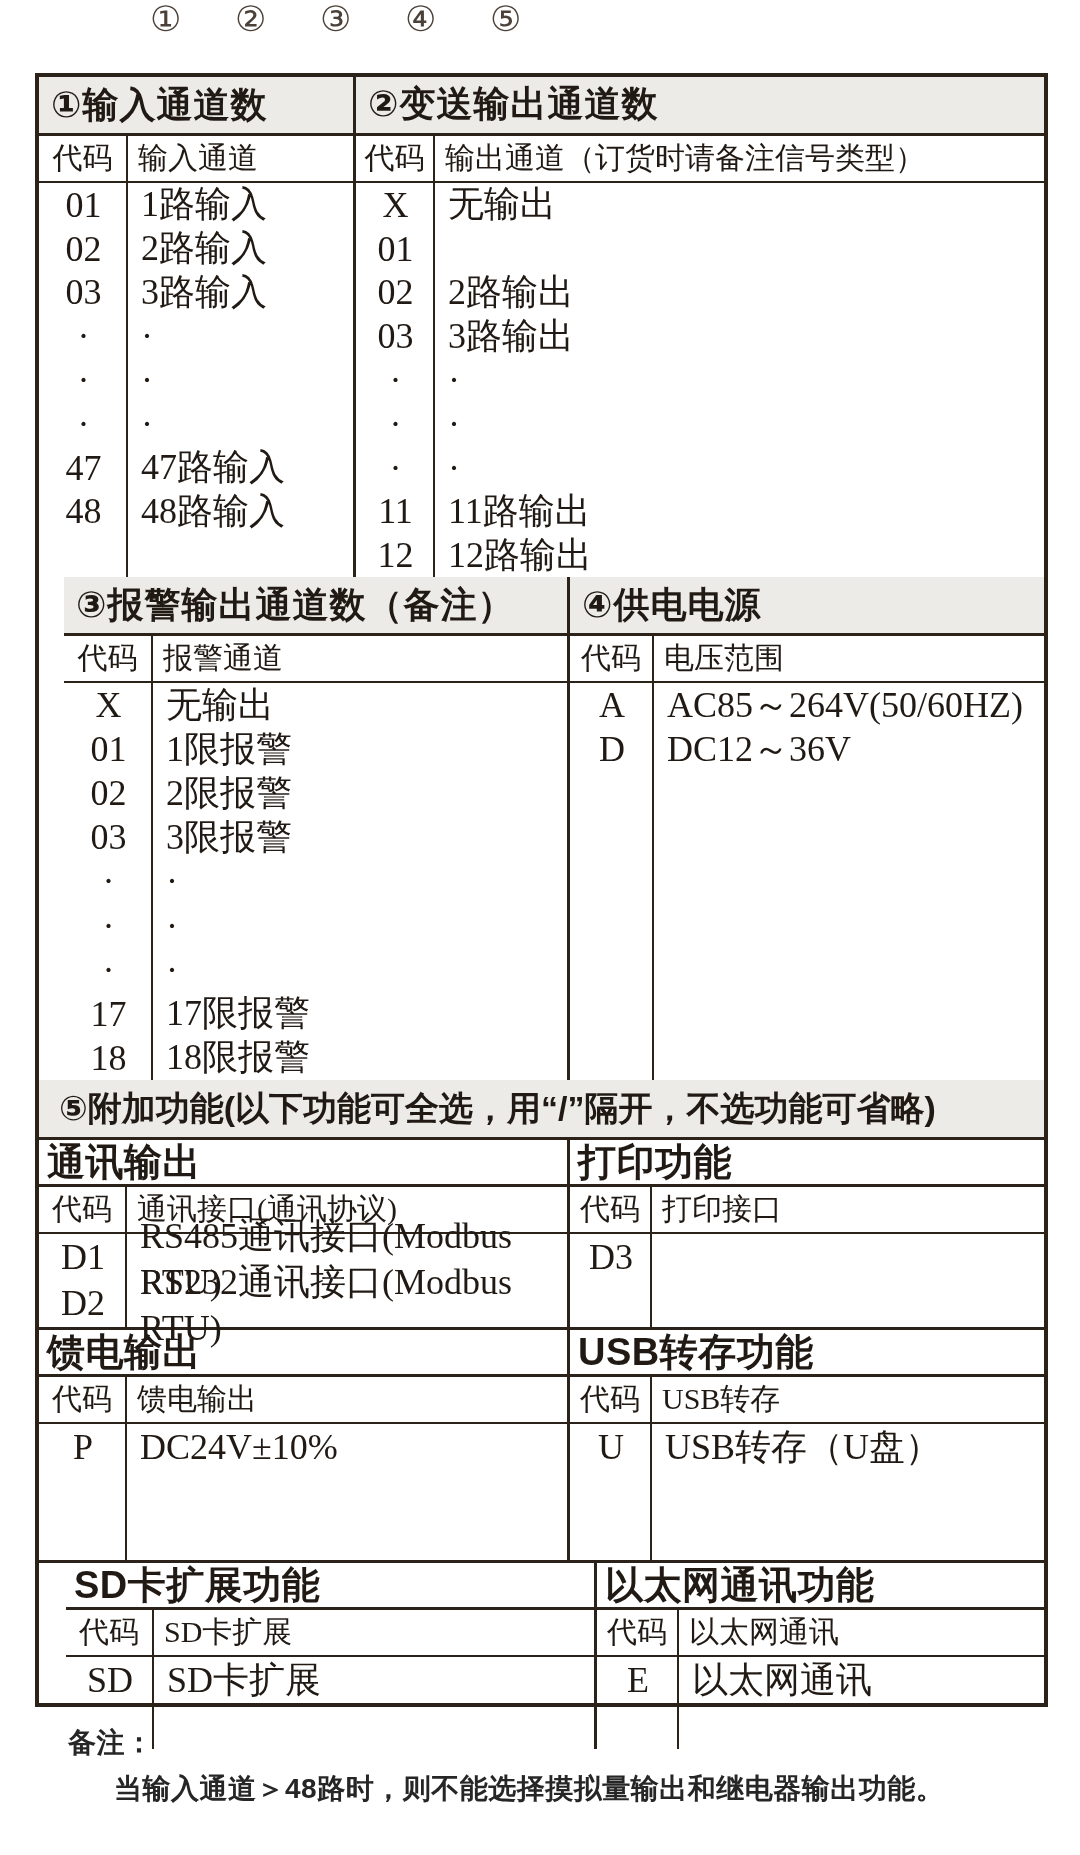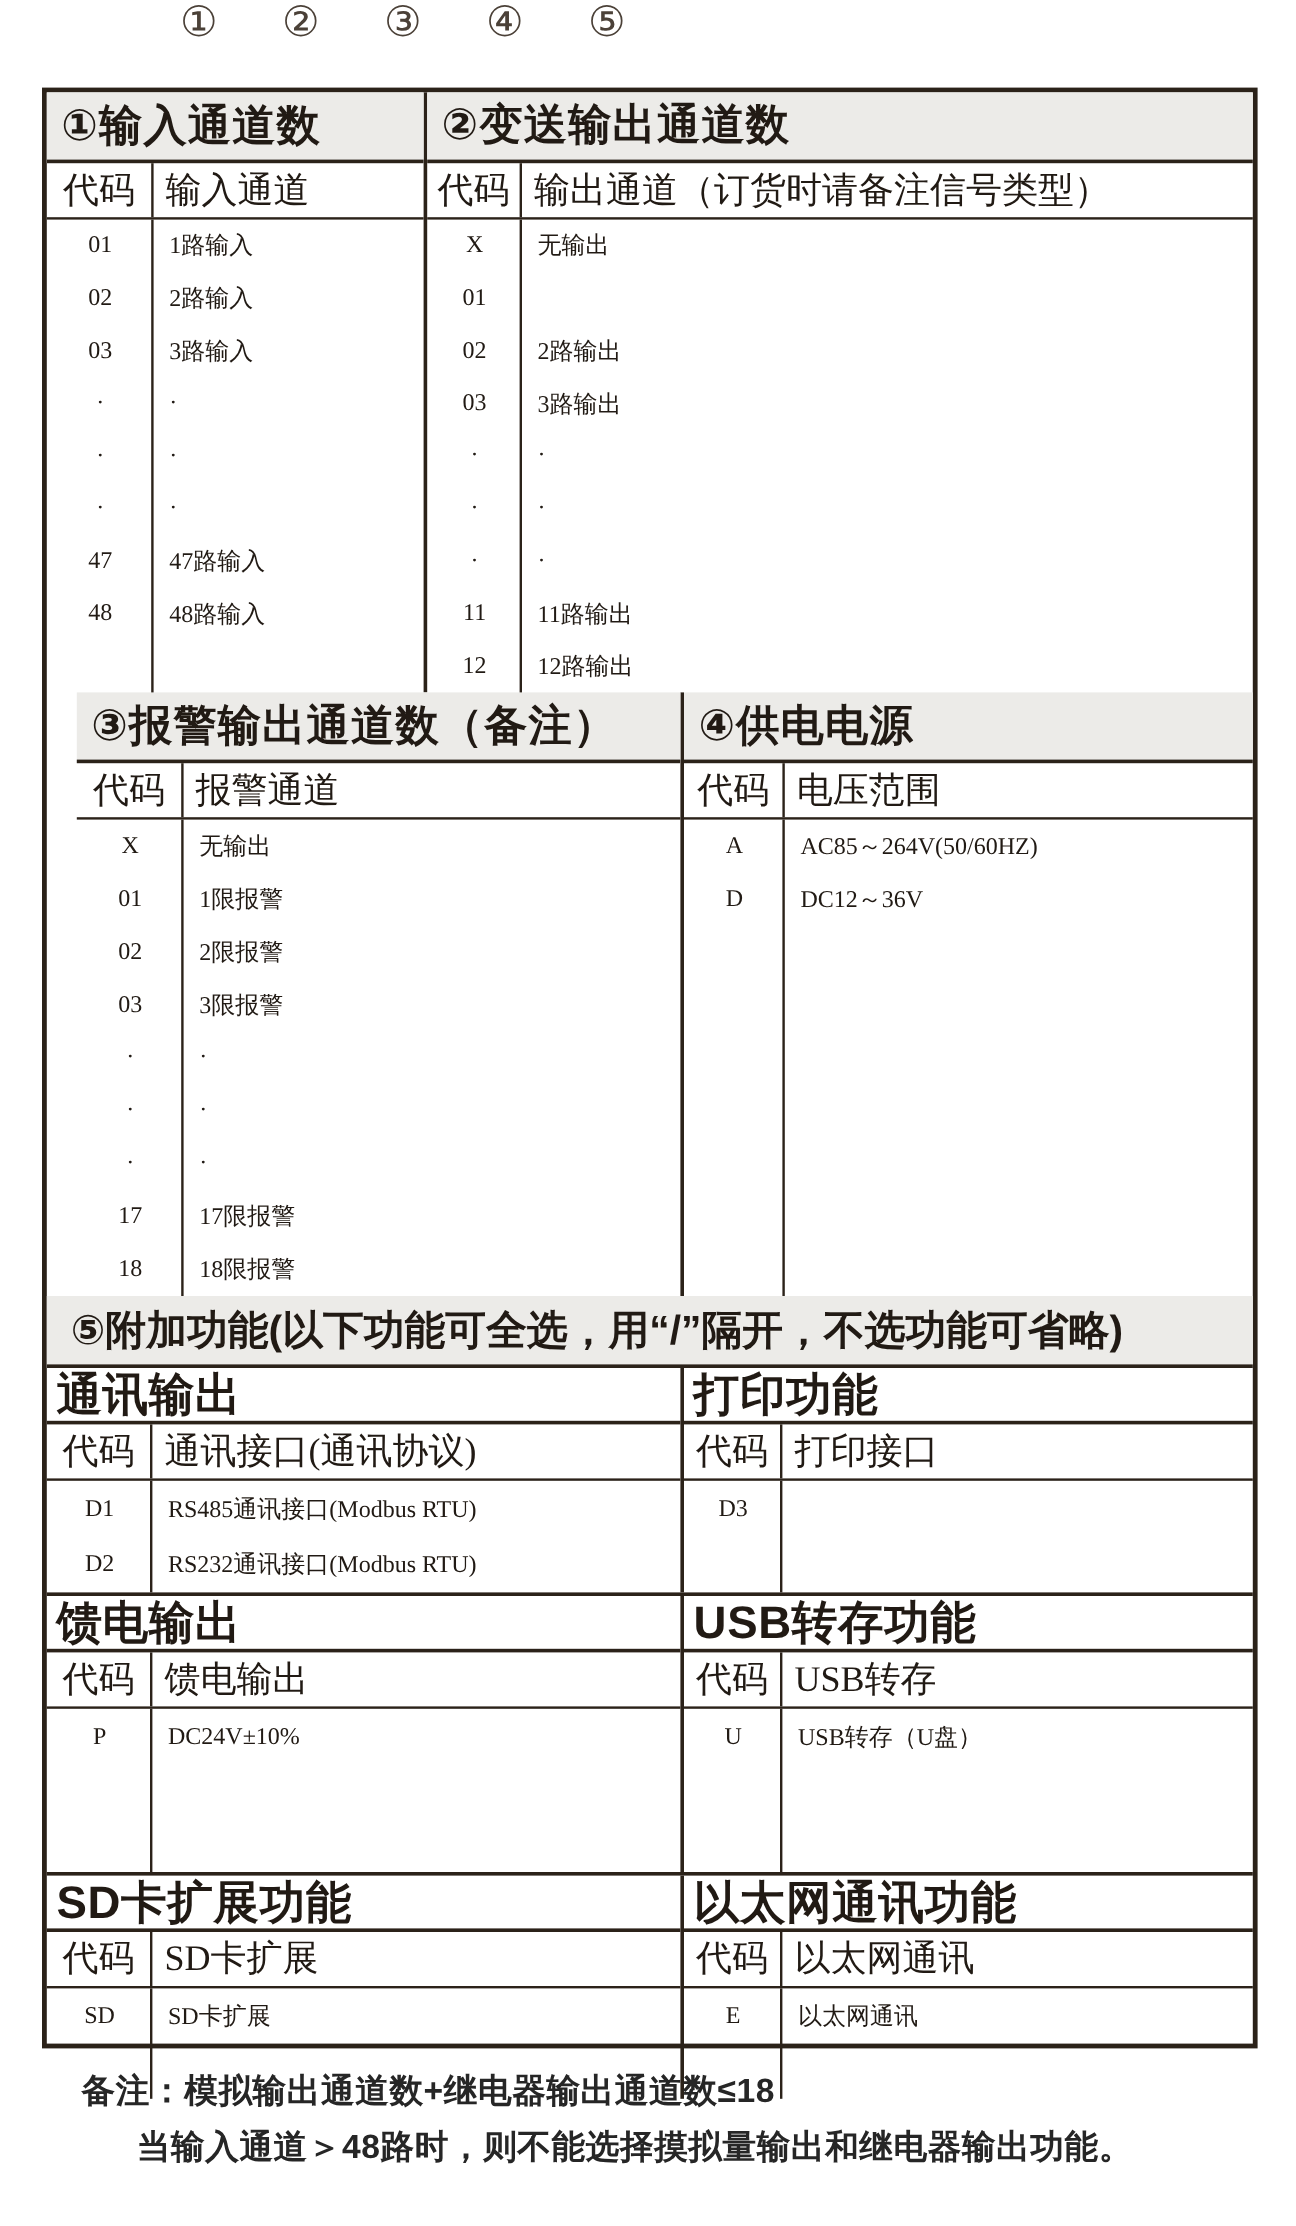--- a/index.html
+++ b/index.html
@@ -39,21 +39,21 @@
     display:flex;align-items:center;padding-left:12px;
     font-family:"Liberation Sans","DejaVu Sans",sans-serif;
     font-weight:700;font-size:36px;letter-spacing:1px;
   }
   .colrow{height:47px;border-bottom:2px solid var(--bc);display:flex;font-size:30px;}
   .colrow .code{
     flex:0 0 var(--cw);border-right:2px solid var(--bc);
     display:flex;align-items:center;justify-content:center;
   }
   .colrow .val{flex:1;display:flex;align-items:center;padding-left:10px;}
-  .rows{flex:1;position:relative;display:flex;flex-direction:column;font-size:20px;}
+  .rows{flex:1;position:relative;display:flex;flex-direction:column;font-size:36px;}
   .rows::before{
     content:"";position:absolute;top:0;bottom:0;left:calc(var(--cw) - 2px);
     width:2px;background:var(--bc);
   }
   .trow{display:flex;flex:0 0 auto;}
   .sec12 .trow{height:43.8px;}
   .sec34 .trow{height:44.1px;}
   .trow .code{flex:0 0 var(--cw);display:flex;align-items:center;justify-content:center;}
   .trow .val{flex:1;display:flex;align-items:center;padding-left:13px;}
   
@@ -62,21 +62,21 @@
   
   .band5{
     height:60px;background:var(--band);border-bottom:3px solid var(--bc);
     display:flex;align-items:center;padding-left:20px;
     font-family:"Liberation Sans","DejaVu Sans",sans-serif;
     font-weight:700;font-size:34px;white-space:nowrap;
   }
   .group{display:flex;width:100%;}
   .gA{height:190px;border-bottom:3px solid var(--bc);}
   .gB{height:233px;border-bottom:3px solid var(--bc);}
-  .gC{height:186px;}
+  .gC{height:186px;padding-left:27px;}
   .subtitle{
     height:47px;border-bottom:3px solid var(--bc);
     display:flex;align-items:center;padding-left:8px;
     font-family:"Liberation Sans","DejaVu Sans",sans-serif;
     font-weight:700;font-size:38px;letter-spacing:0.5px;
   }
   .group .half.left{width:531px;}
   .group .trow{height:46px;}
   
   .note{
@@ -343,17 +343,16 @@
               <div class="val">以太网通讯</div>
             </div>
         </div>
       </div>
     </div>
 
   </div>
 
   <div class="note n1">
     <span>备注：</span>
-    <span>模拟输出通道数+继电器输出通道数≤18</span>
   </div>
   <div class="note n2">当输入通道＞48路时，则不能选择摸拟量输出和继电器输出功能。</div>
 
 </div>
 
 </body></html>

